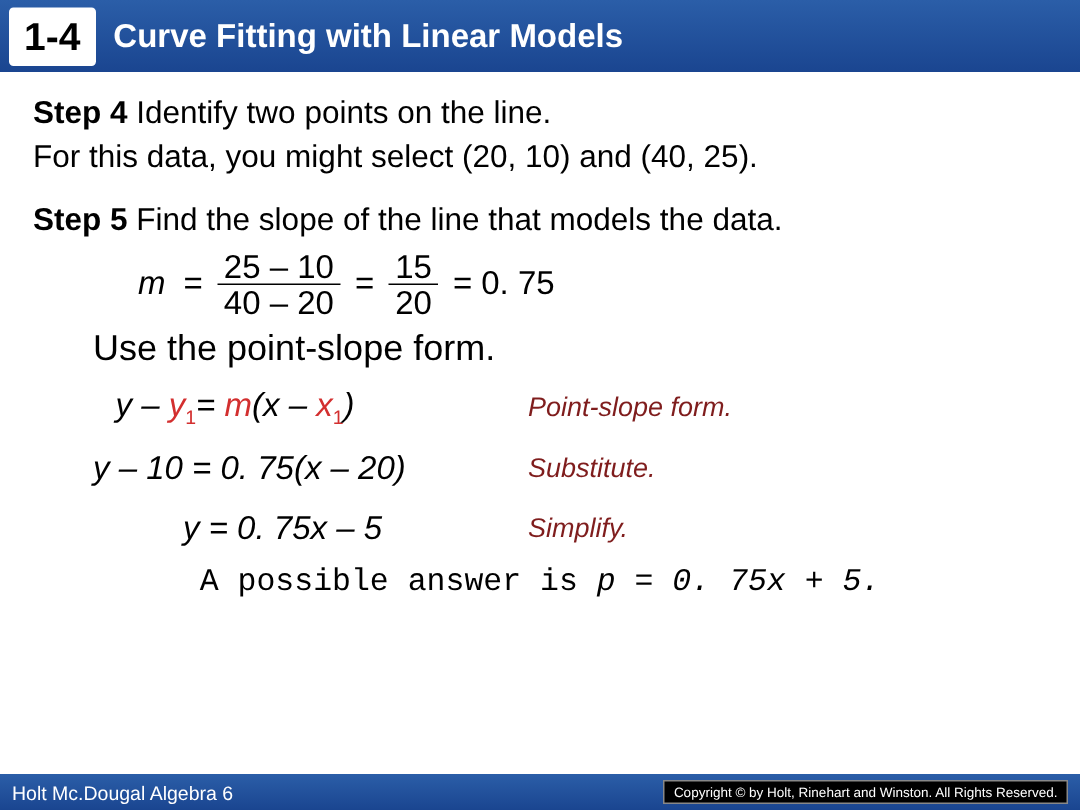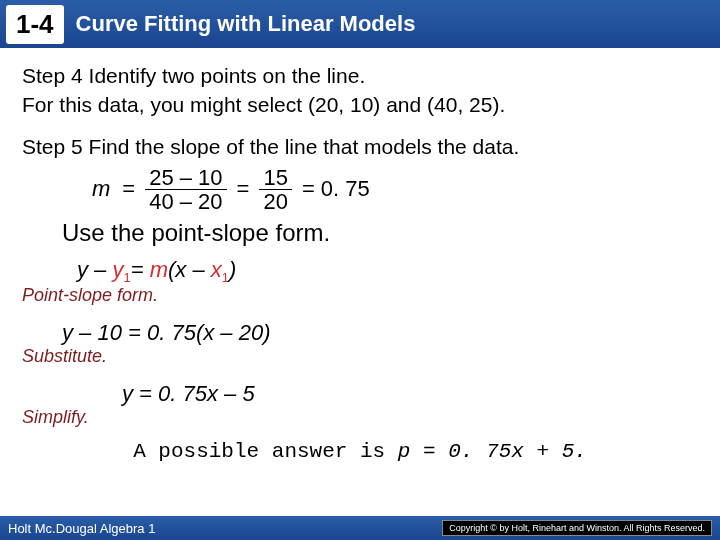--- a/index.html
+++ b/index.html
@@ -48,21 +48,21 @@
   .check-it-out .red {
     color: #d32f2f;
     font-style: italic;
   }
   .step-line {
     font-size: 21px;
     color: #000;
     line-height: 1.3;
     margin-bottom: 2px;
   }
-  .step-line .bold { font-weight: normal; }
+  .step-line .bold { font-weight: bold; }
   .gap { height: 12px; }
   .math-block {
     font-family: Arial, sans-serif;
     font-size: 22px;
     margin-left: 70px;
     margin-top: 6px;
     margin-bottom: 6px;
     display: flex;
     align-items: center;
   }
@@ -78,23 +78,22 @@
   }
   .frac .num { border-bottom: 1.5px solid #000; padding: 0 4px; }
   .frac .den { padding: 0 4px; }
   .use-point {
     font-size: 24px;
     margin-left: 40px;
     margin-top: 4px;
   }
   .eq-row {
     display: flex;
-    align-items: flex-start;
+    align-items: center;
     margin-top: 10px;
-    flex-direction: column;
   }
   .eq-left {
     width: 330px;
     text-align: left;
     padding-left: 55px;
     font-size: 22px;
     font-style: italic;
     font-family: Verdana, sans-serif;
   }
   .eq-left .mvar { color: #d32f2f; font-style: italic; }
@@ -208,15 +207,15 @@
     <div class="eq-right">Simplify.</div>
   </div>
 
   <div class="answer">
     <span>A possible answer is </span><span class="it">p = 0. 75x + 5.</span>
   </div>
 
 </div>
 
 <div class="footer">
-  <span class="footer-left">Holt Mc.Dougal Algebra 1</span>
+  <span class="footer-left">Holt Mc.Dougal Algebra 6</span>
   <span class="footer-right">Copyright © by Holt, Rinehart and Winston. All Rights Reserved.</span>
 </div>
 
 </body></html>

